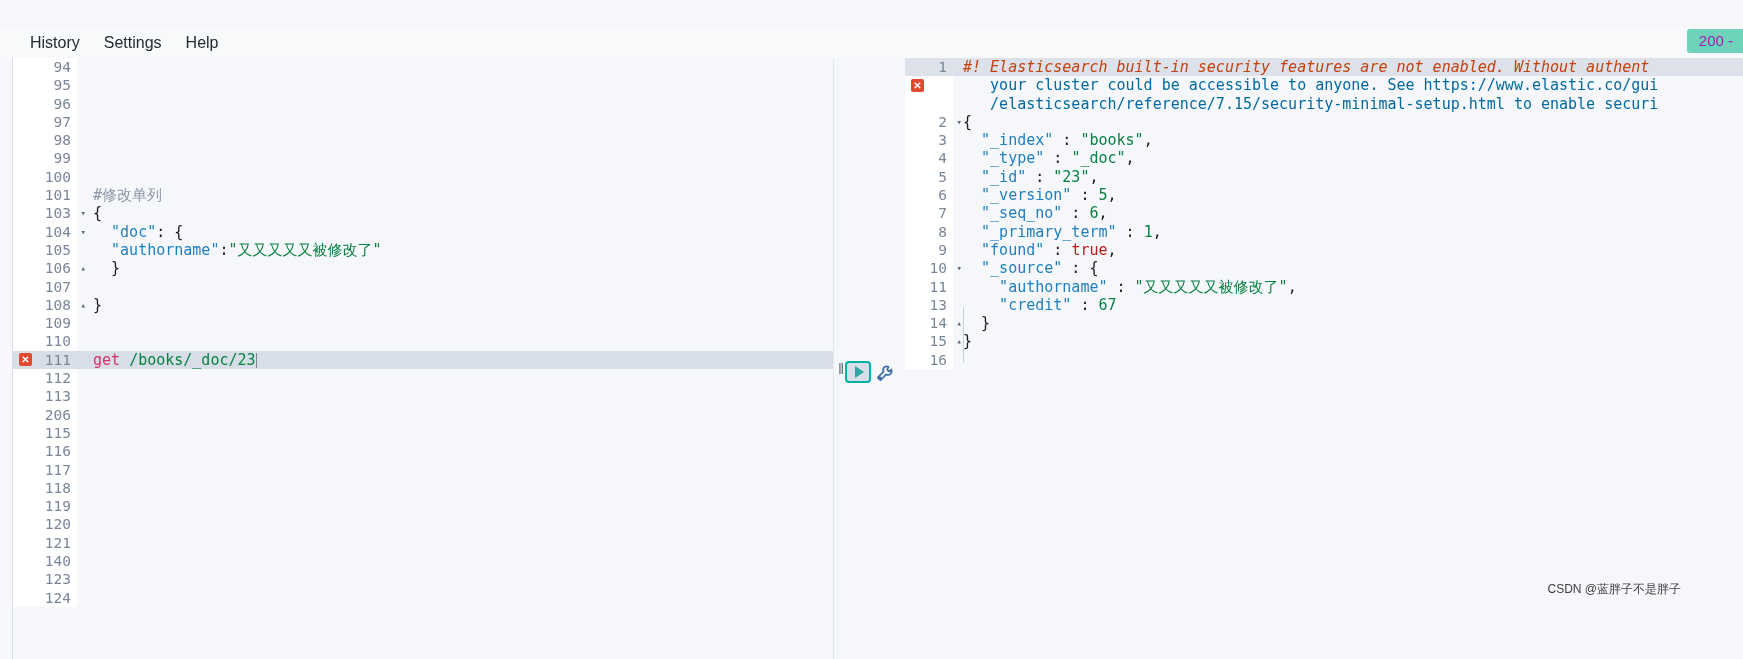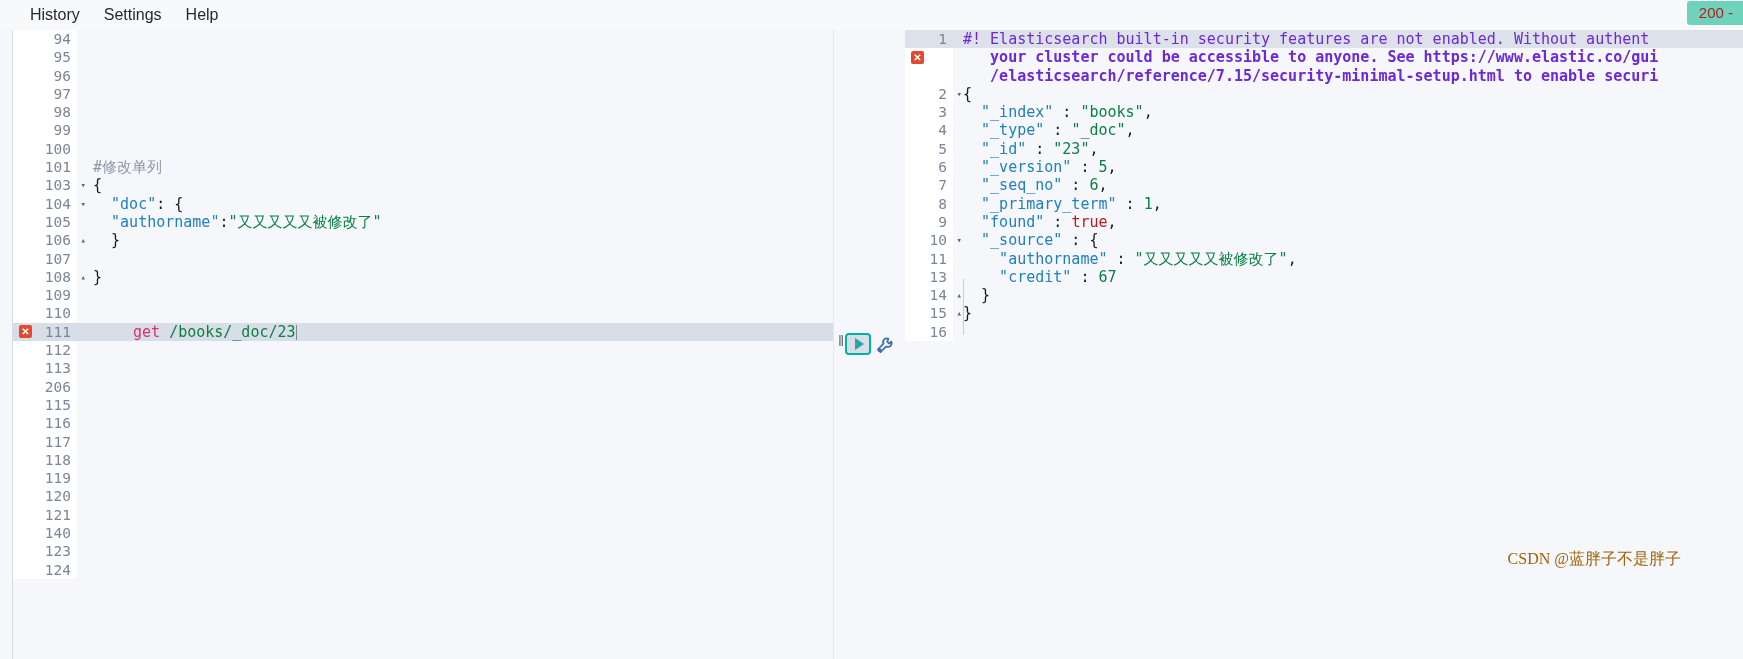--- a/index.html
+++ b/index.html
@@ -2,38 +2,38 @@
 <html><head>
 <meta charset="utf-8">
 <style>
   * { box-sizing: border-box; margin: 0; padding: 0; }
   html, body {
     width: 1743px; height: 659px;
     background: #f5f7fa;
     font-family: "Liberation Sans", sans-serif;
     overflow: hidden;
   }
-  #app { position: relative; width: 1743px; height: 582px; background: #f5f7fa; }
+  #app { position: relative; width: 1743px; height: 582px; background: #f5f7fa; margin-top: 28px; }
 
   
   .menubar {
     position: absolute; left: 0; top: 0; width: 1743px; height: 30px;
     background: #f8f9fb;
     display: flex; align-items: center; gap: 0px;
     padding-left: 18px;
   }
   .menu-item {
     font-size: 16px; color: #252a31; font-family: "Liberation Sans", sans-serif;
     padding: 2px 12px; cursor: pointer; line-height: 20px;
   }
 
   
   .status-badge {
     position: absolute; top: 1px; right: 0px;
-    background: #6fd3bb; color: #b91c1c;
+    background: #6fd3bb; color: #a21caf;
     font-size: 15px; font-family: "Liberation Sans", sans-serif;
     padding: 3px 10px 4px 12px;
     border-radius: 3px 0 0 3px;
     white-space: nowrap;
     overflow: hidden;
   }
 
   
   .panes { position: absolute; left: 0; top: 30px; width: 1743px; height: 629px; }
 
@@ -53,21 +53,21 @@
   }
 
   
   .code {
     position: relative;
     font-family: "DejaVu Sans Mono", "Liberation Mono", monospace;
     font-size: 15px;
     line-height: 18.3px;
   }
   .row { display: flex; height: 18.3px; align-items: center; white-space: pre; justify-content: flex-end; }
-  .row.active-left { background: #d8dee7; gap: 40px; }
+  .row.active-left { background: #d8dee7; }
   .row.active-right { background: #dde1ea; }
 
   .gutter {
     width: 64px; min-width: 64px; text-align: right;
     padding-right: 6px; color: #7a8699;
     font-size: 14.5px; background: #fff;
     height: 18.3px; line-height: 18.3px;
     position: relative; flex: 0 0 64px;
   }
   .gutter.gactive { background: #d8dee7; }
@@ -96,22 +96,22 @@
 
   
   .t-comment { color: #8d99a8; }
   .t-method  { color: #d6316b; }
   .t-url     { color: #0b8043; }
   .t-punct   { color: #1a1a1a; }
   .t-key     { color: #1f7fbf; }
   .t-string  { color: #0b8043; }
   .t-num     { color: #0b8043; }
   .t-bool    { color: #b91c1c; }
-  .t-warn    { color: #6d28d9; }
-  .t-warnlink{ color: #6d28d9; font-weight: bold; }
+  .t-warn    { color: #c2410c; font-style: italic; }
+  .t-warnlink{ color: #0369a1; }
   .t-plain   { color: #1a1a1a; }
 
   .cursor {
     display: inline-block; width: 1.5px; height: 15px;
     background: #7a8699; vertical-align: -3px;
   }
 
   
   .iguide {
     position: absolute; left: 70px; top: 0; width: 1px; height: 100%;
@@ -144,22 +144,22 @@
     position: absolute; right: 6px; top: 478px;
     width: 6px; height: 140px; background: #aab3c0; border-radius: 3px;
   }
   .pane-left-border-right {
     position: absolute; left: 833px; top: 0; bottom: 0; width: 1px; background: #e3e7ec;
   }
 
   
   .watermark {
     position: absolute; right: 62px; bottom: 12px;
-    font-size: 16px; color: #a16207;
-    font-family: Liberation Serif, serif;
+    font-size: 12px; color: #404040;
+    font-family: Liberation Sans, sans-serif;
     white-space: nowrap; user-select: none;
   }
 </style>
 </head>
 <body>
 
 <div id="app">
 
   <div class="menubar">
     <div class="menu-item">History</div>

